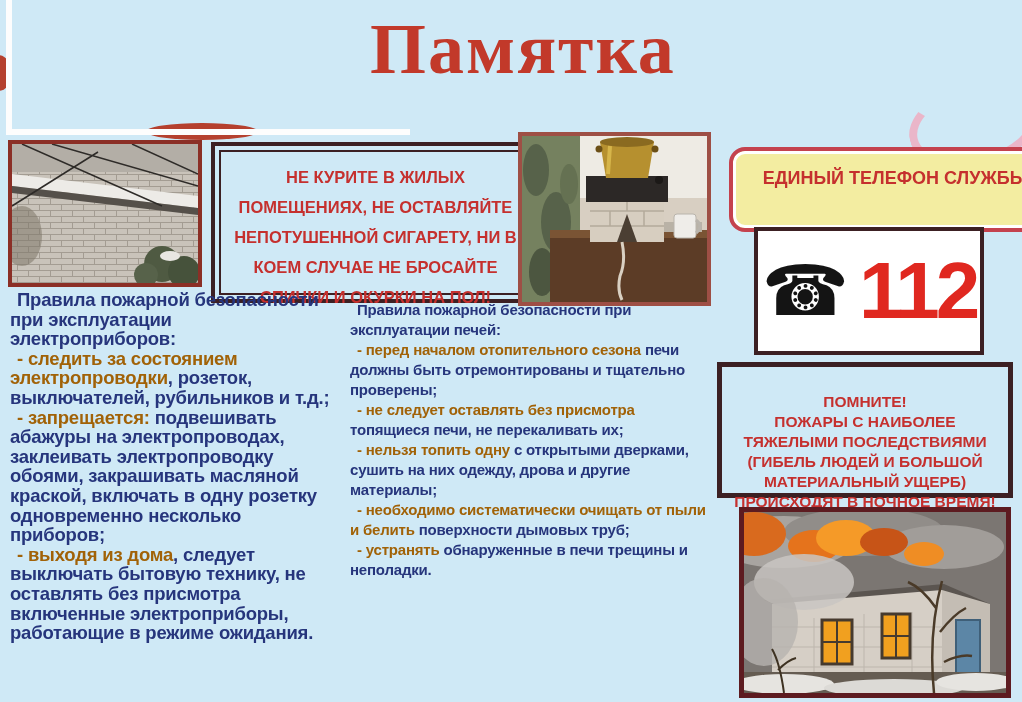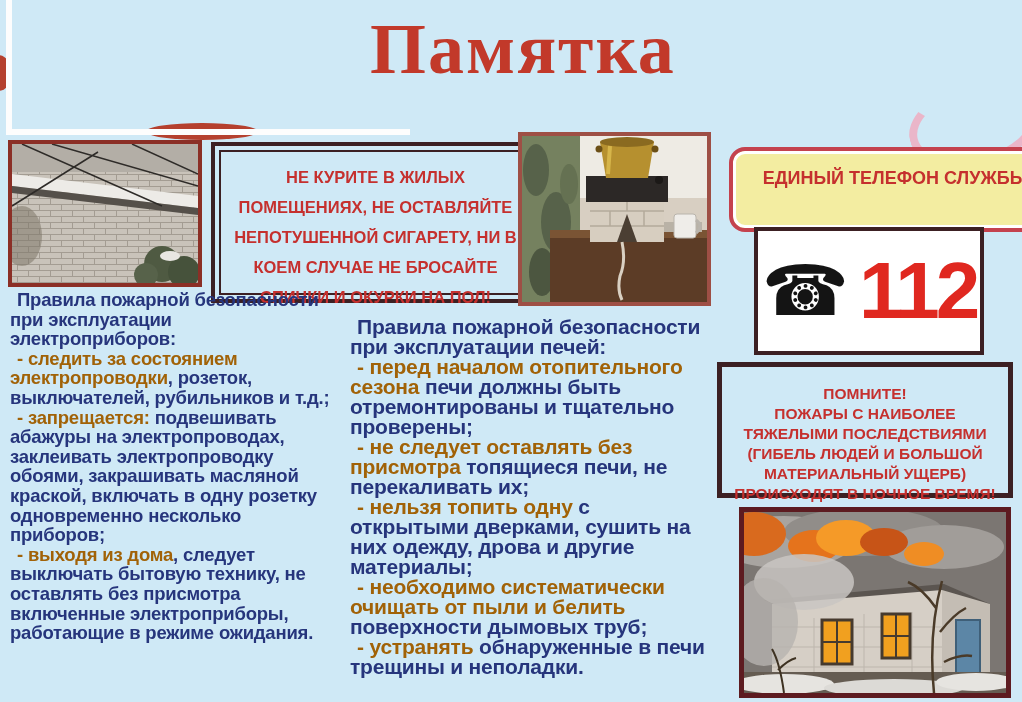--- a/index.html
+++ b/index.html
@@ -51,27 +51,27 @@
     position:absolute; left:754px; top:227px; width:230px; height:128px;
     box-sizing:border-box; background:#ffffff; border:4px solid #3c2023;
     display:flex; align-items:center; justify-content:center; gap:10px;
   }
   .phone-glyph{font-size:70px; line-height:1; color:#141414;}
   .phone-number{font-size:80px; font-weight:bold; color:#e02820; letter-spacing:-4px; line-height:1;}
   .reminder-box{
     position:absolute; left:717px; top:362px; width:296px; height:136px;
     box-sizing:border-box; border:5px solid #3c2023;
     text-align:center; font-weight:bold; font-size:15.5px; line-height:20px; color:#c5302e;
-    padding-top:17px;
+    padding-top:25px;
   }
   
   .col{position:absolute; font-weight:bold; letter-spacing:-0.2px;}
   .col p{margin:0; text-indent:7px;}
   .col-left{left:10px; top:290px; width:326px; font-size:18.5px; line-height:19.6px;}
-  .col-mid{left:350px; top:317px; width:358px; font-size:21px; line-height:20px;}
+  .col-mid{left:350px; top:300px; width:358px; font-size:15px; line-height:20px;}
   .seg-blue{color:#26357c;}
   .seg-red{color:#a16207;}
 </style>
 </head>
 <body>
 
 <div class="poster">
 
   <div class="deco red-arc-left"></div>
   <div class="deco red-arc-banner"></div>

